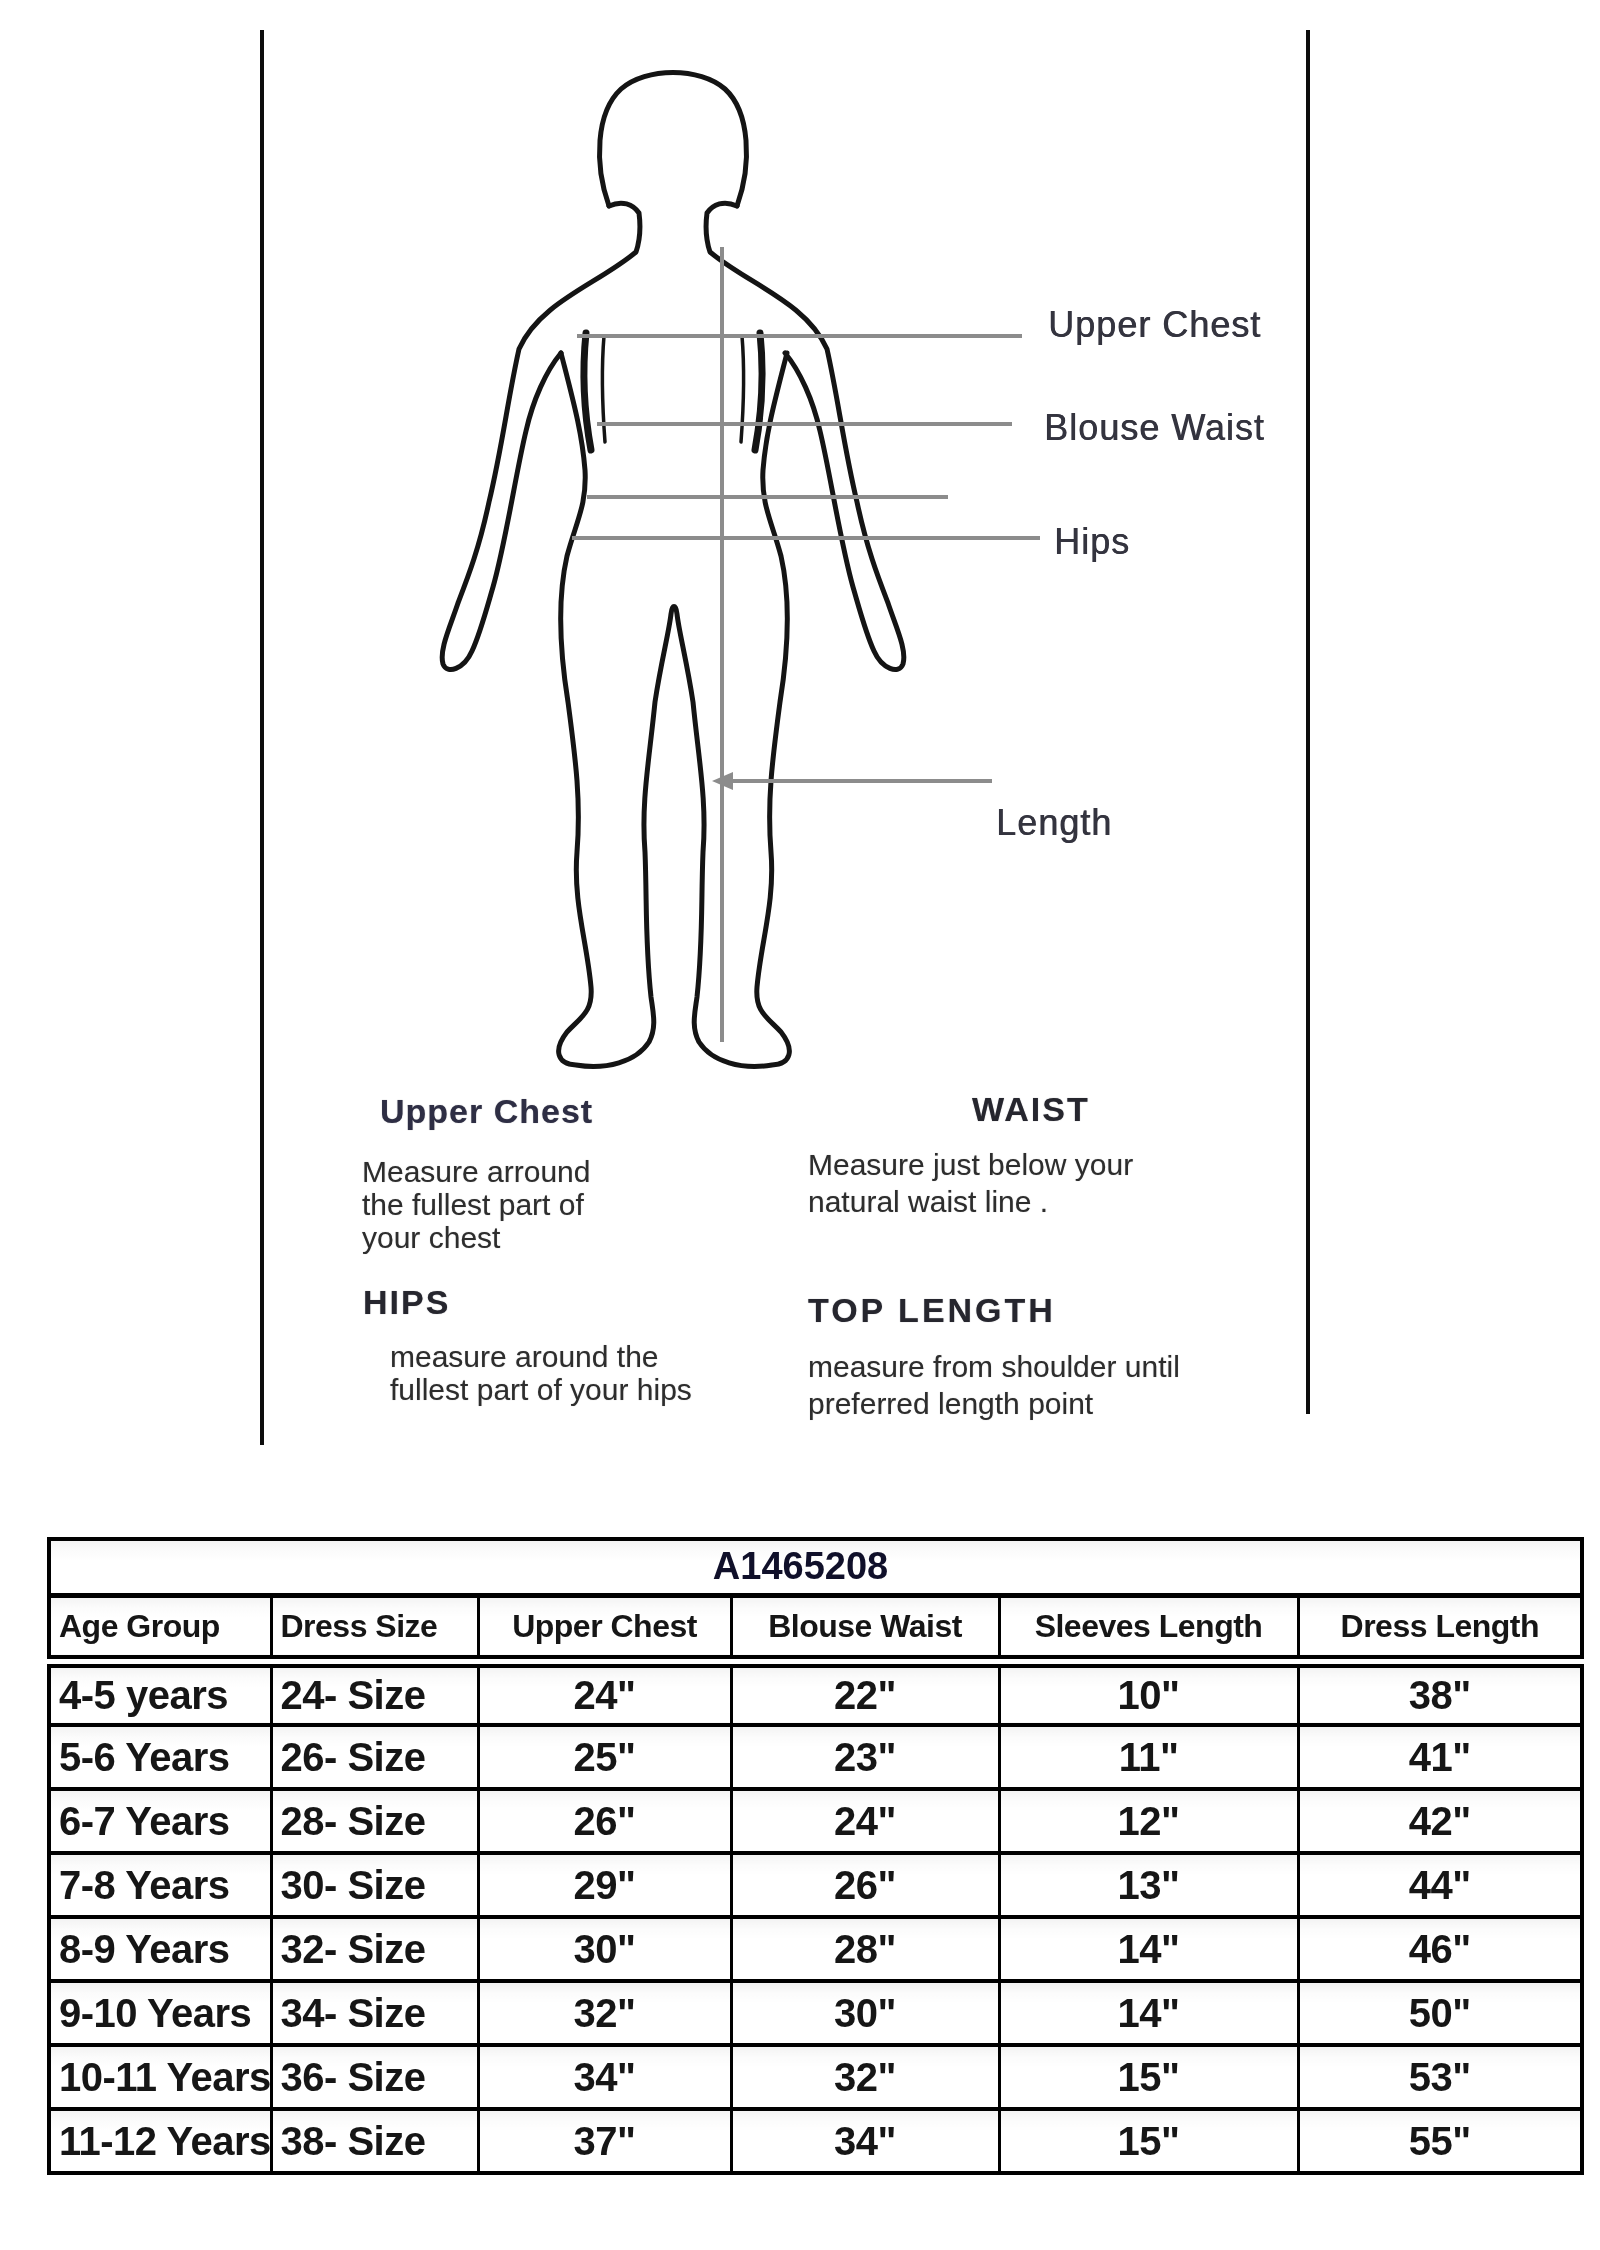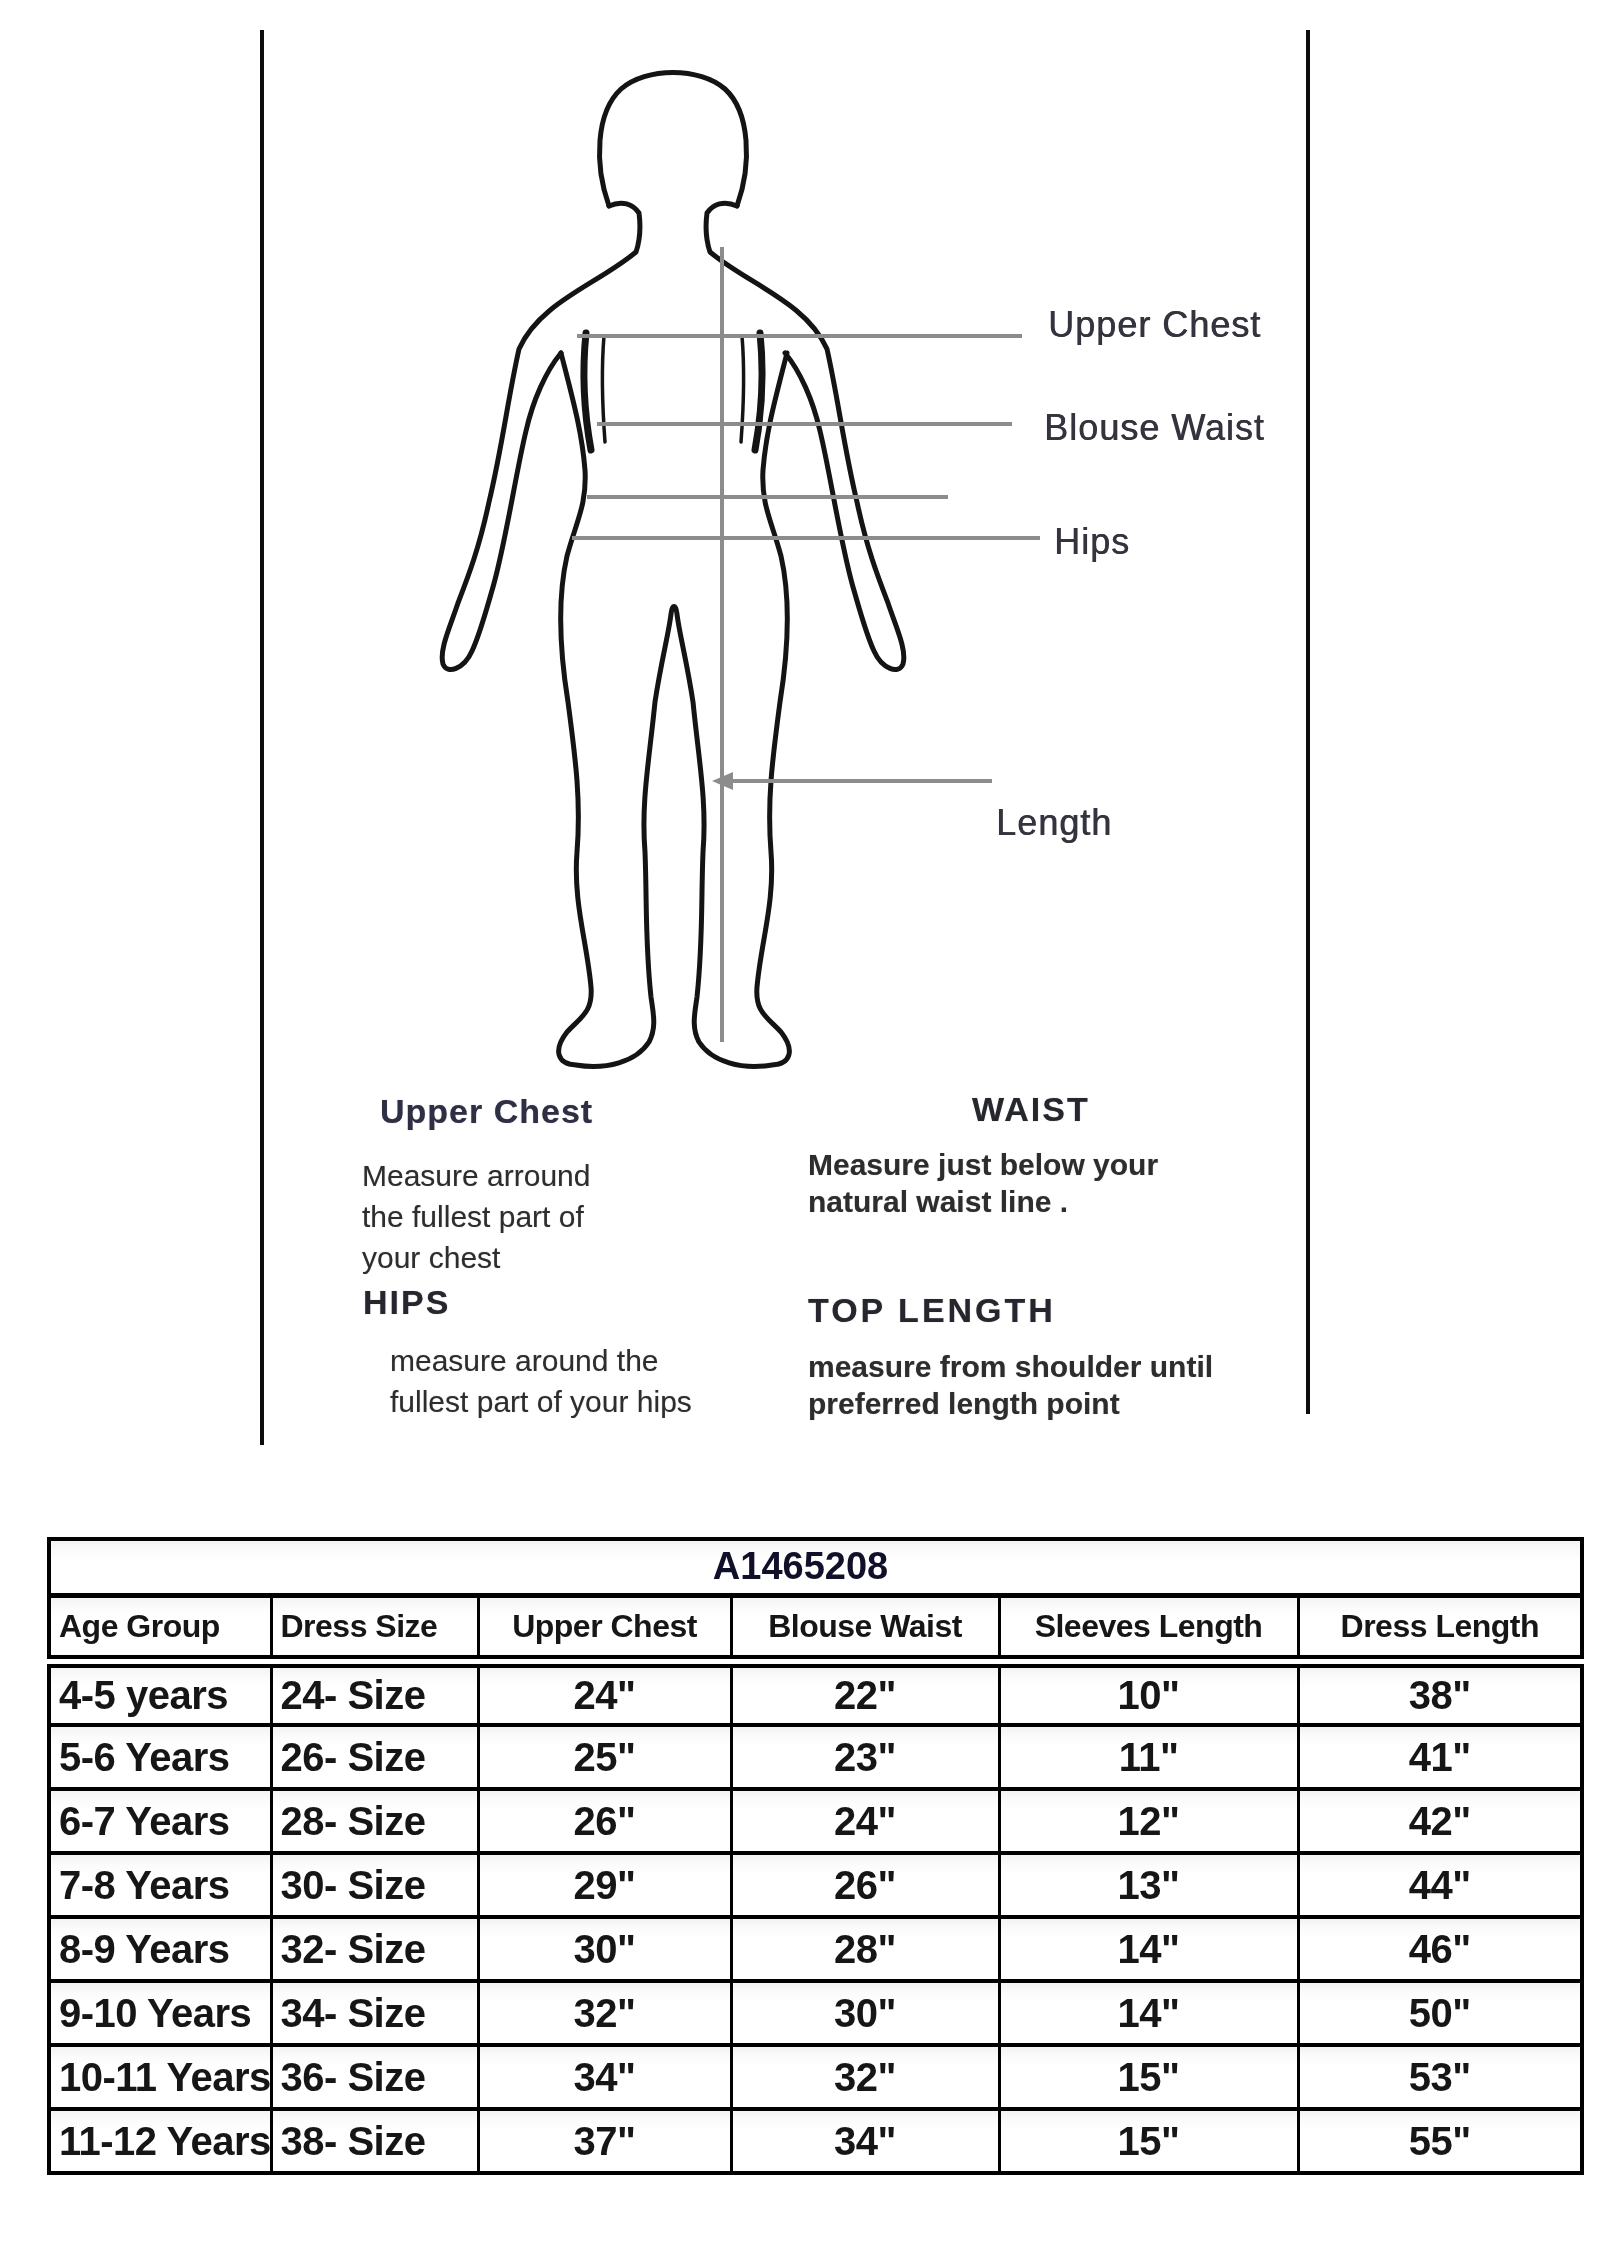--- a/index.html
+++ b/index.html
@@ -19,24 +19,24 @@
   #lbl-upper-chest  { left:1048px; top:304px; }
   #lbl-blouse-waist { left:1044px; top:407px; }
   #lbl-hips         { left:1054px; top:521px; }
   #lbl-length       { left:996px;  top:802px; }
 
   .sec-h {
     position:absolute; font-weight:bold; font-size:34px; color:#26262e;
     letter-spacing:1px; white-space:nowrap; text-shadow:0 0 1px rgba(25,25,35,.45);
   }
   .sec-p {
-    position:absolute; font-size:30px; color:#2d2d2d; line-height:41px;
+    position:absolute; font-size:30px; color:#2d2d2d; line-height:33px;
     white-space:pre-line; text-shadow:0 0 1px rgba(40,40,40,.35);
   }
-  .sec-p.tight { line-height:37px;font-weight:bold; }
+  .sec-p.tight { line-height:37px; }
 
   #h-upper-chest { left:380px; top:1092px; color:#2e2e44; }
   #p-upper-chest { left:362px; top:1155px; }
   #h-hips        { left:363px; top:1283px; letter-spacing:2px; }
   #p-hips        { left:370px; top:1340px;margin-left:20px; }
   #h-waist       { left:936px; top:1090px; letter-spacing:2px;margin-left:36px; }
   #p-waist       { left:808px; top:1146px; }
   #h-top-length  { left:808px; top:1291px; letter-spacing:3px; }
   #p-top-length  { left:808px; top:1348px; }
 

